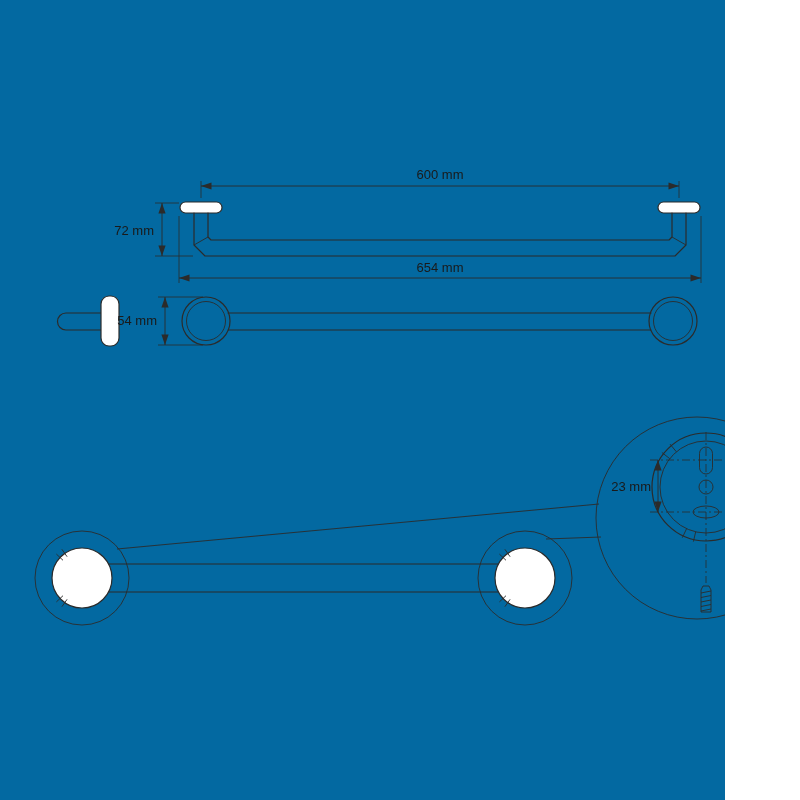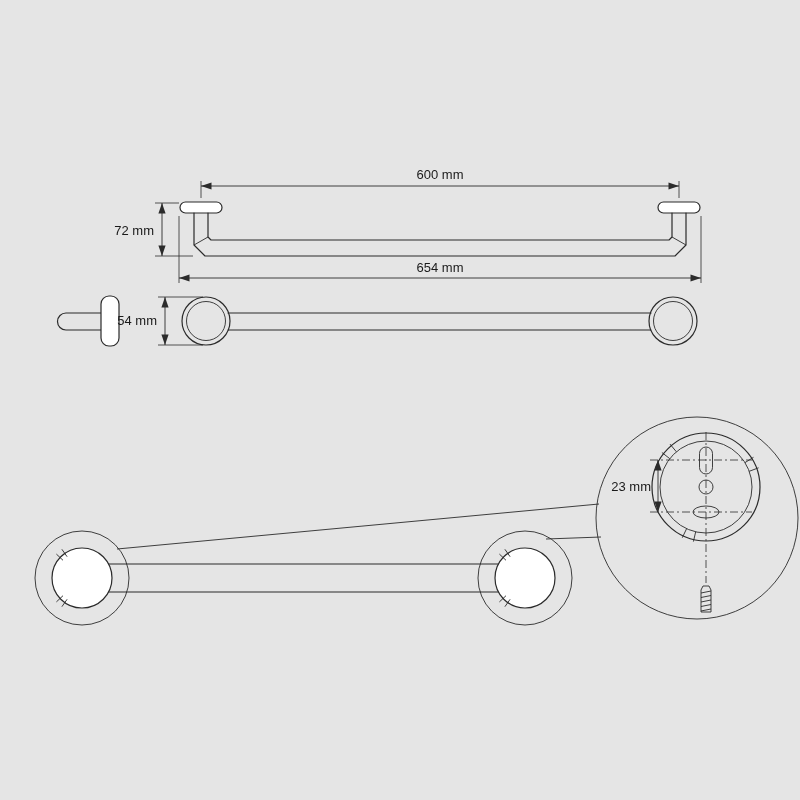--- a/index.html
+++ b/index.html
@@ -2,23 +2,23 @@
 <html><head>
 <meta charset="utf-8">
 <style>
   html, body {
     margin: 0;
     padding: 0;
     background: #ffffff;
   }
   .stage {
     position: relative;
-    width: 800px;
+    width: 725px;
     height: 800px;
-    background: #e5e5e5;
+    background: #0369a1;
     overflow: hidden;
   }
   svg { display: block; }
   .ln   { stroke: #2b2b2b; stroke-width: 1.2; fill: none; stroke-linecap: round; stroke-linejoin: round; }
   .lnf  { stroke: #2b2b2b; stroke-width: 1.2; fill: #ffffff; }
   .thin { stroke: #2b2b2b; stroke-width: 0.9; fill: none; }
   .dim  { stroke: #2b2b2b; stroke-width: 0.9; fill: none; }
   .ext  { stroke: #2b2b2b; stroke-width: 0.8; fill: none; }
   .cl   { stroke: #2b2b2b; stroke-width: 0.8; fill: none; stroke-dasharray: 8 3 2 3; }
   text.dimtxt {

